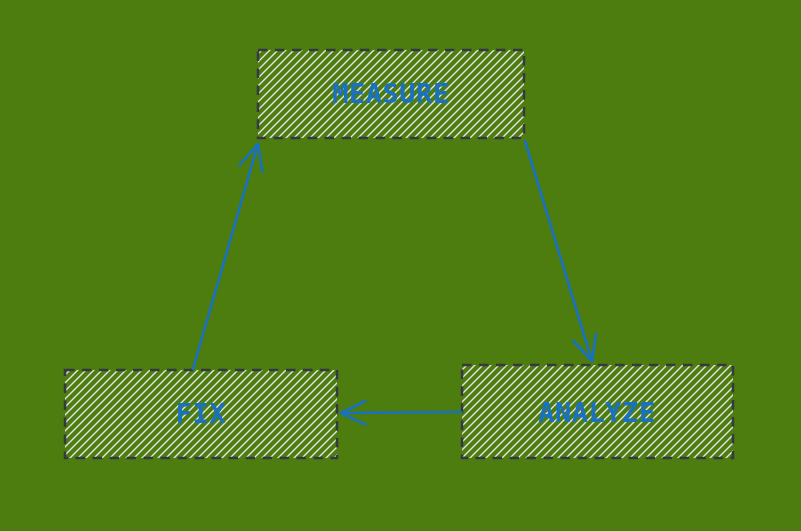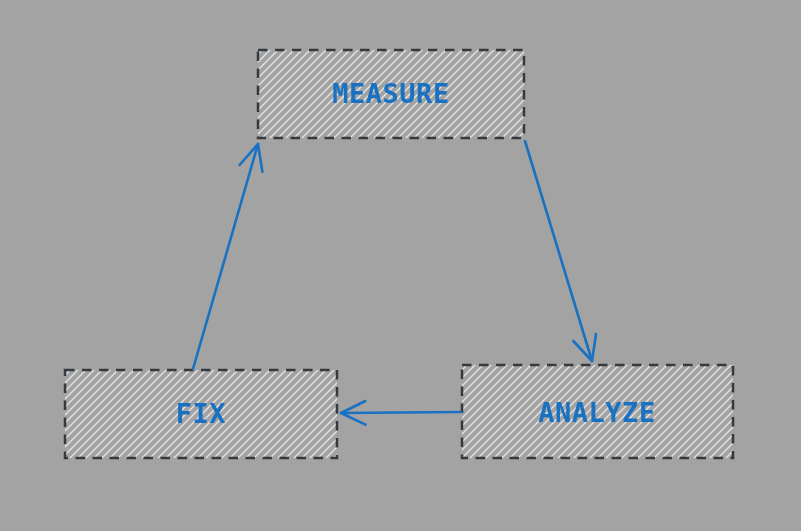--- a/index.html
+++ b/index.html
@@ -8,21 +8,21 @@
     background: #ffffff;
     width: 801px;
     height: 531px;
     overflow: hidden;
     font-family: "DejaVu Sans Mono", "Liberation Mono", monospace;
   }
   .canvas {
     position: relative;
     width: 801px;
     height: 531px;
-    background: #a3a3a3;
+    background: #4d7c0f;
   }
   .node-rect {
     fill: url(#hachure);
     stroke: #343a40;
     stroke-width: 2.5;
     stroke-dasharray: 9.5 7.5;
   }
   .node-label {
     font-family: "DejaVu Sans Mono", "Liberation Mono", monospace;
     font-size: 27px;

